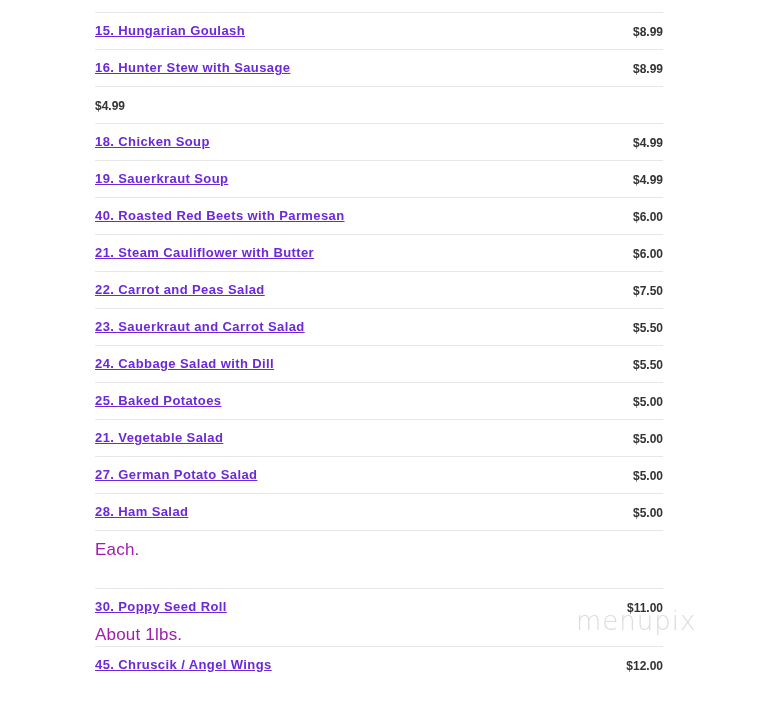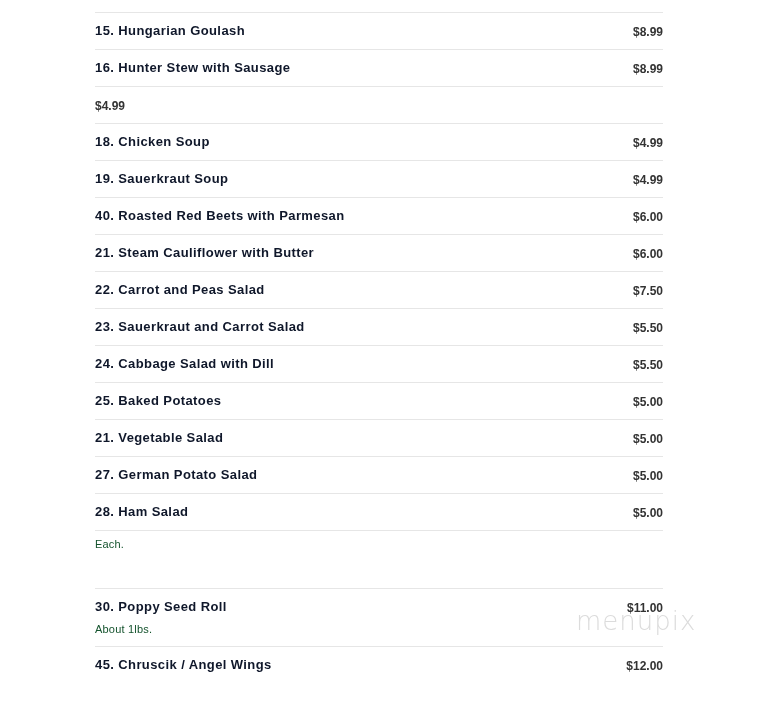--- a/index.html
+++ b/index.html
@@ -1,23 +1,23 @@
 <!DOCTYPE html>
 <html><head>
 <meta charset="utf-8">
 <style>
   html, body { margin:0; padding:0; background:#ffffff; }
   body { width:782px; height:704px; position:relative; overflow:hidden;
          font-family:"Liberation Sans", sans-serif; color:#333333; }
   .menu { position:absolute; left:95px; top:12px; width:568px; }
   .item { border-top:1px solid #e6e6e6; position:relative; }
   .item .row { display:flex; justify-content:space-between; align-items:flex-start; }
-  .item .name { font-size:13px; font-weight:bold; color:#0f172a; letter-spacing:0.4px; padding-top:10px; line-height:16px; }
+  .item .name { font-size:13px; font-weight:bold; color:#6d28d9; letter-spacing:0.4px; padding-top:10px; line-height:16px;text-decoration:underline; }
   .item .price { font-size:12px; font-weight:bold; color:#333; padding-top:11px; line-height:16px; }
-  .item .desc { font-size:11px; color:#14532d; line-height:16px; padding-top:5px; letter-spacing:0.2px; }
+  .item .desc { font-size:17px; color:#a21caf; line-height:16px; padding-top:5px; letter-spacing:0.2px;margin-top:6px; }
   .item.simple { height:36px; }
   .item.withdesc { height:57px; }
   .watermark { position:absolute; left:576px; top:606px; font-size:26px; color:#dcdcdc;
                font-family:"DejaVu Sans", sans-serif; font-weight:200; letter-spacing:1px; }
 </style>
 </head>
 <body>
 
 <div class="menu">
   <div class="item simple">

